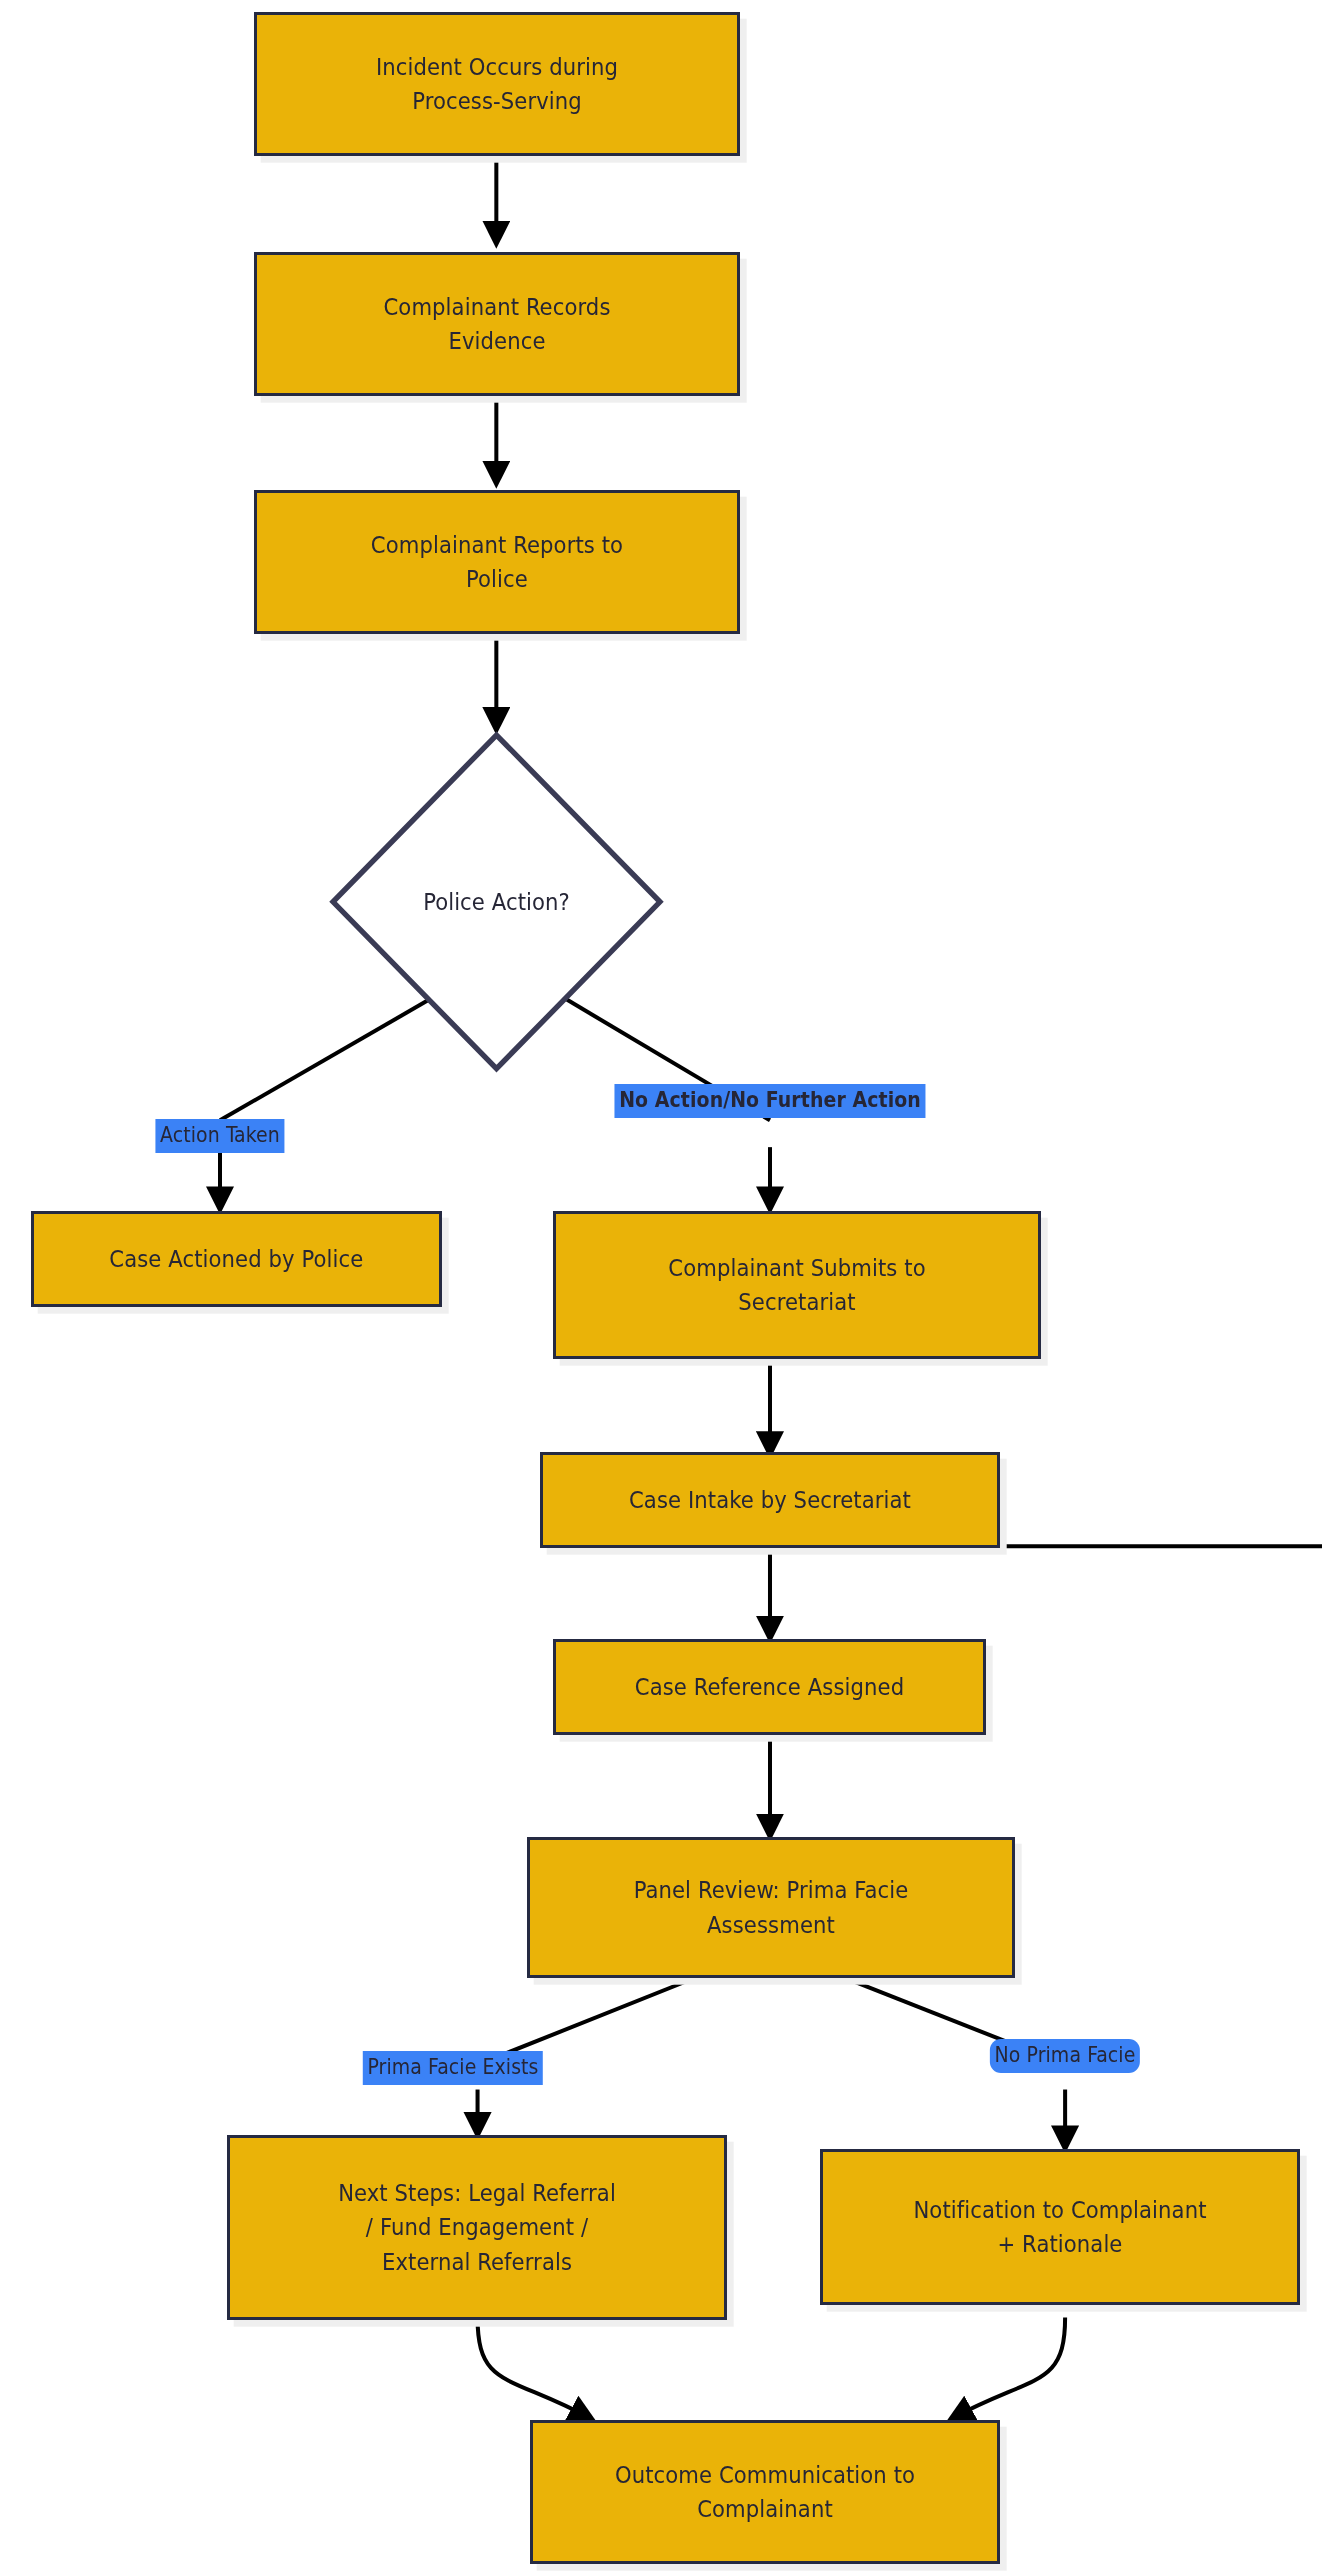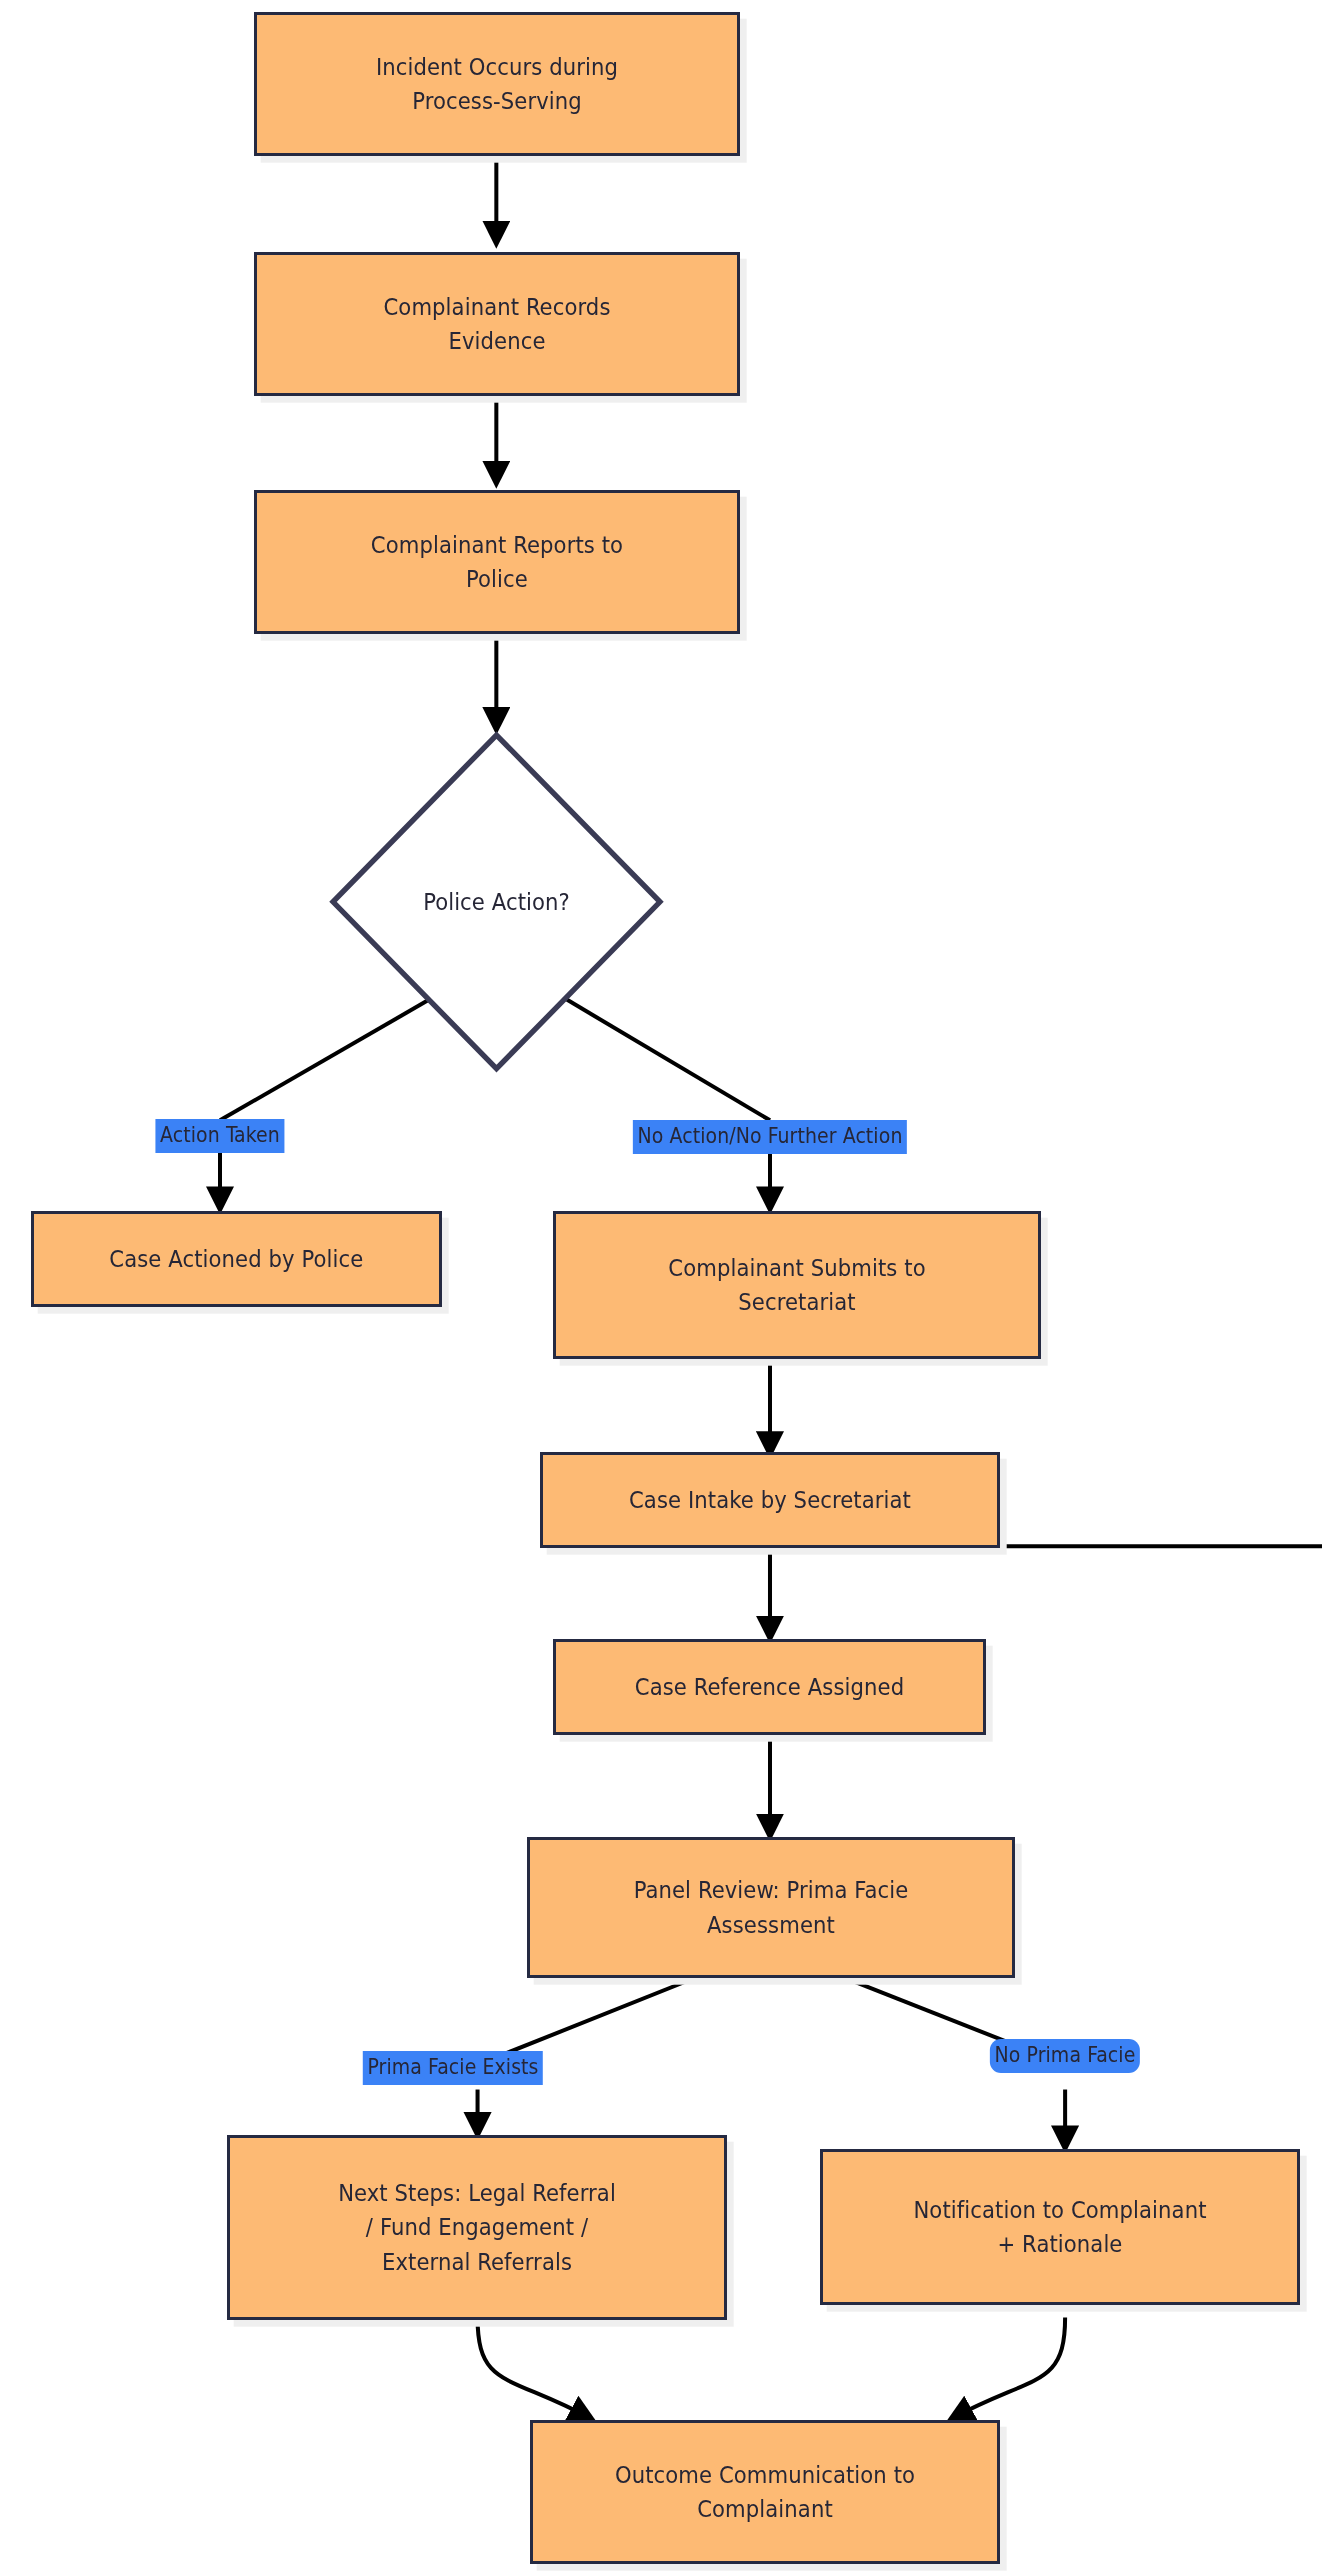--- a/index.html
+++ b/index.html
@@ -18,21 +18,21 @@
   #edges {
     position: absolute;
     inset: 0;
     width: 1322px;
     height: 2576px;
     pointer-events: none;
   }
   .node {
     position: absolute;
     box-sizing: border-box;
-    background: #fdba74;
+    background: #eab308;
     border: 3.4px solid #252a42;
     color: #262636;
     display: flex;
     align-items: center;
     justify-content: center;
     text-align: center;
     font-size: 23.5px;
     line-height: 1.45;
     letter-spacing: 0.1px;
     box-shadow: 6.7px 6.7px 0 0 #efefef;
@@ -167,20 +167,20 @@
 + Rationale</span>
   </div>
 
   <div class="node" style="left:530px; top:2420px; width:470px; height:144px;">
     <span>Outcome Communication to
 Complainant</span>
   </div>
 
   <div class="edge-label" style="left:220px; top:1119px;">Action Taken</div>
 
-  <div class="edge-label" style="left:770px; top:1120px;">No Action/No Further Action</div>
+  <div class="edge-label" style="left:770px; top:1084px;font-weight:bold;">No Action/No Further Action</div>
 
   <div class="edge-label" style="left:453px; top:2039px;margin-top:12px;">Prima Facie Exists</div>
 
   <div class="edge-label" style="left:1065px; top:2039px;border-radius:11px;">No Prima Facie</div>
 
 </div>
 
 
 </body></html>

